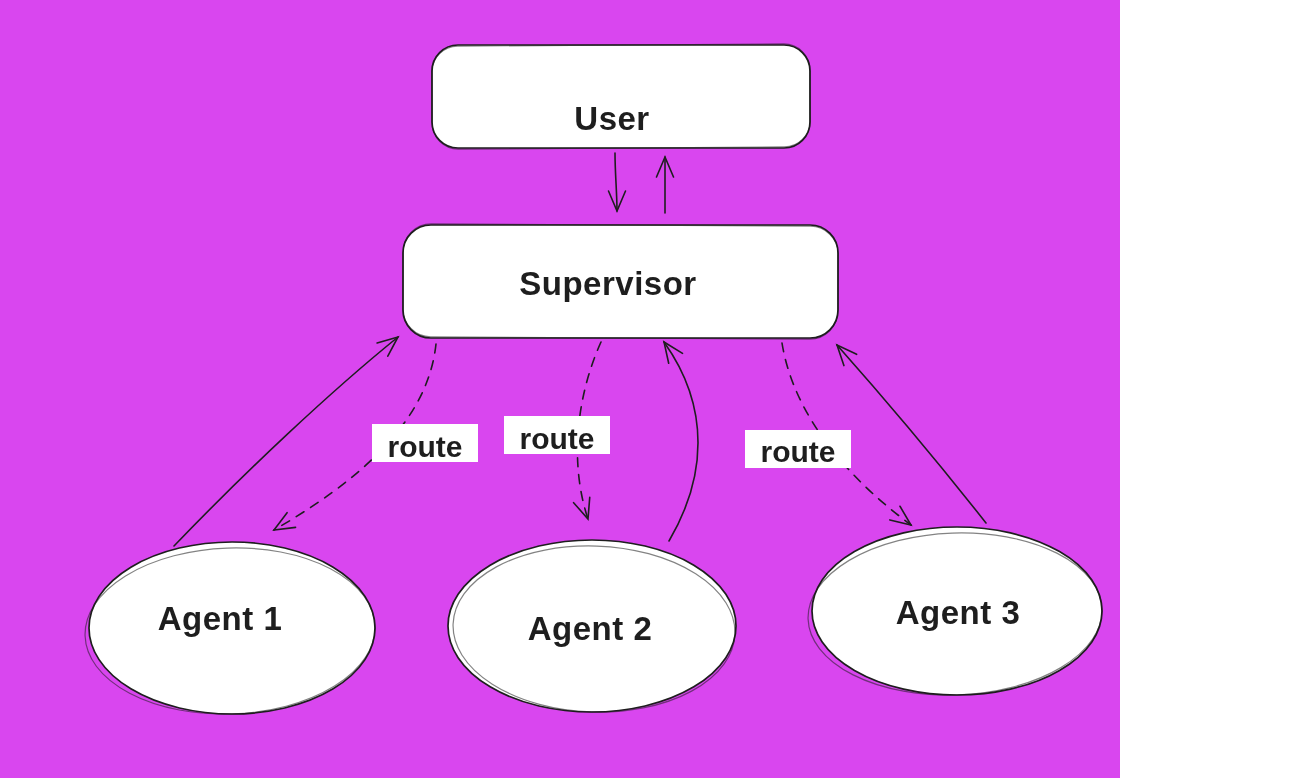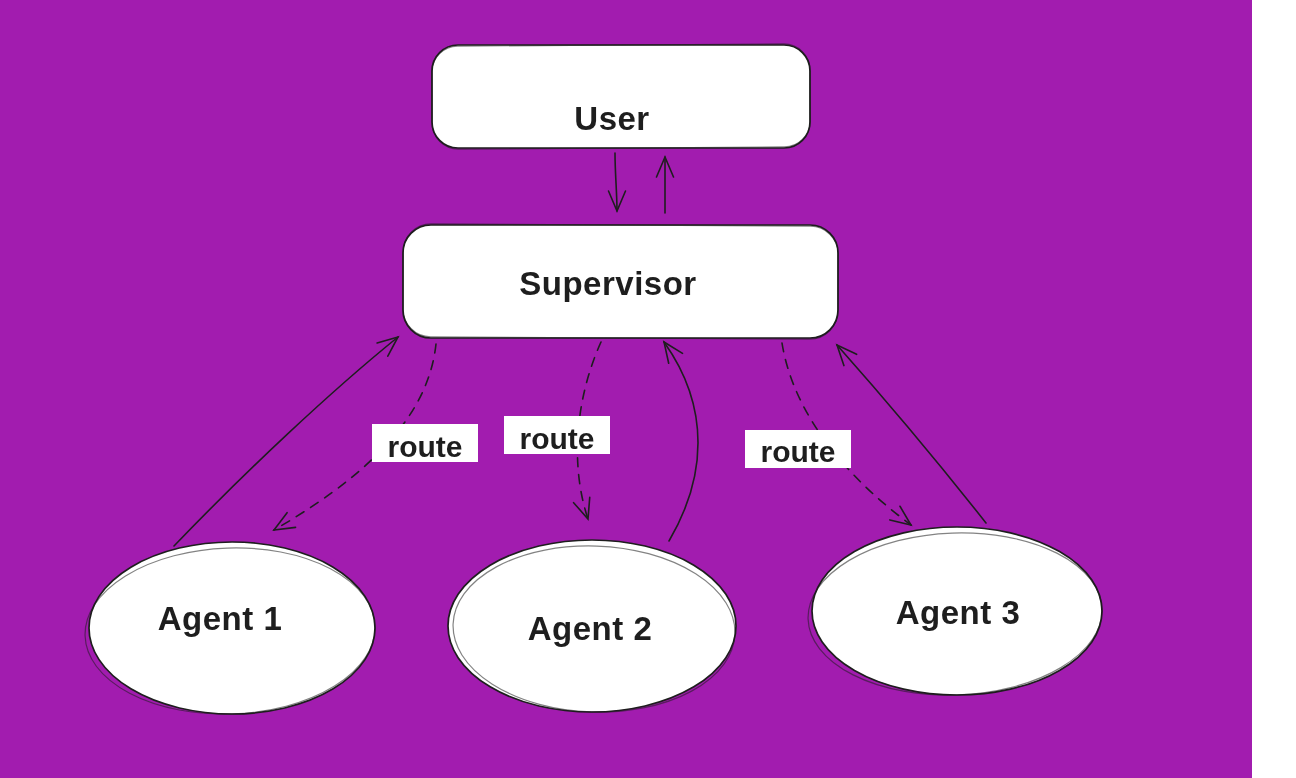--- a/index.html
+++ b/index.html
@@ -2,23 +2,23 @@
 <html><head>
 <meta charset="utf-8">
 <style>
   html, body {
     margin: 0;
     padding: 0;
     background: #ffffff;
   }
   .canvas {
     position: relative;
-    width: 1252px;
+    width: 1120px;
     height: 778px;
-    background: #a21caf;
+    background: #d946ef;
     overflow: hidden;
     font-family: "Liberation Sans", sans-serif;
   }
   svg { display: block; }
   .shape {
     fill: #ffffff;
     stroke: #1e1e1e;
     stroke-width: 1.7;
   }
   .sketch-dup {

